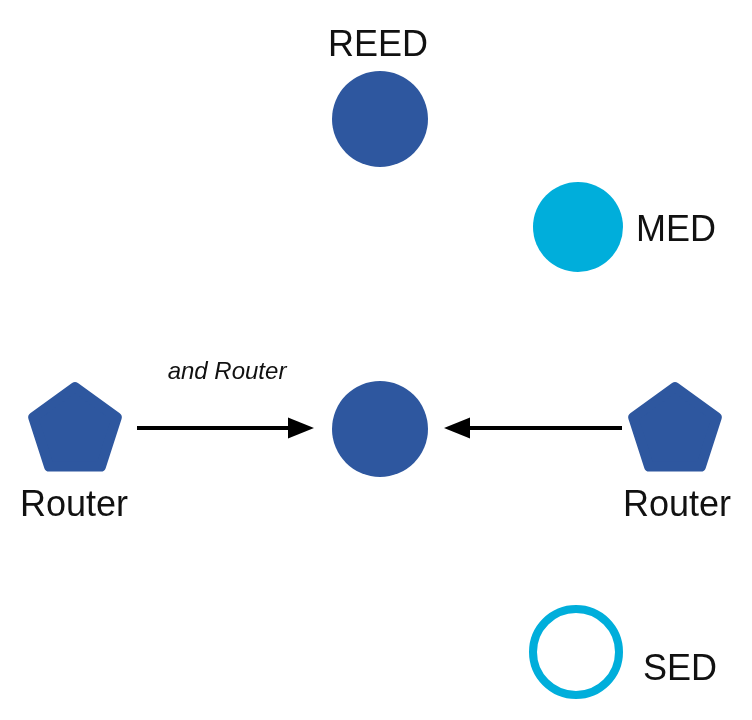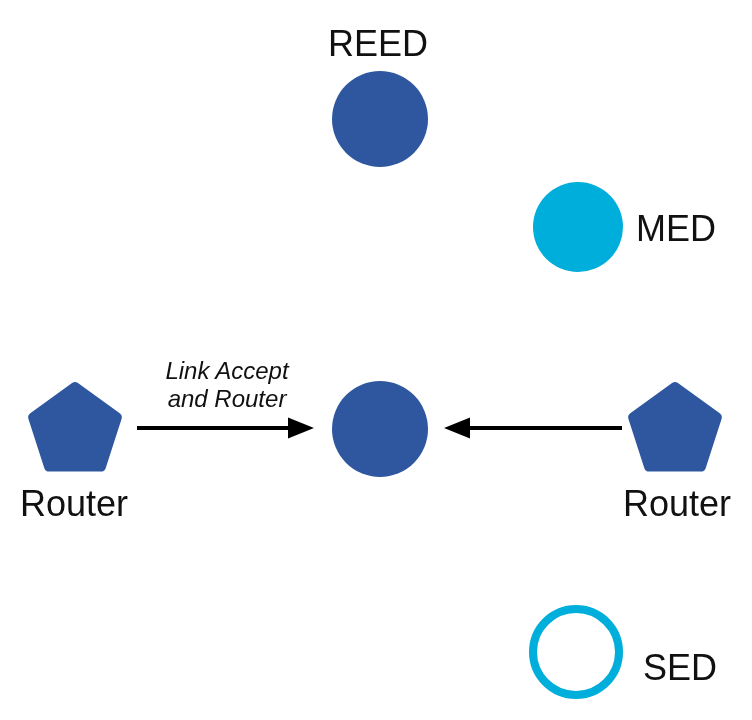--- a/index.html
+++ b/index.html
@@ -115,17 +115,16 @@
 
   <div class="label label-center-x" id="label-reed">REED</div>
 
   <div class="label label-center-x" id="label-router-left">Router</div>
 
   <div class="label label-center-x" id="label-router-right">Router</div>
 
   <div class="label label-center-y" id="label-sed">SED</div>
 
   <div class="edge-label">
-    <span>Link Accept</span>
     <span>and Router</span>
   </div>
 
 </div>
 
 </body></html>

